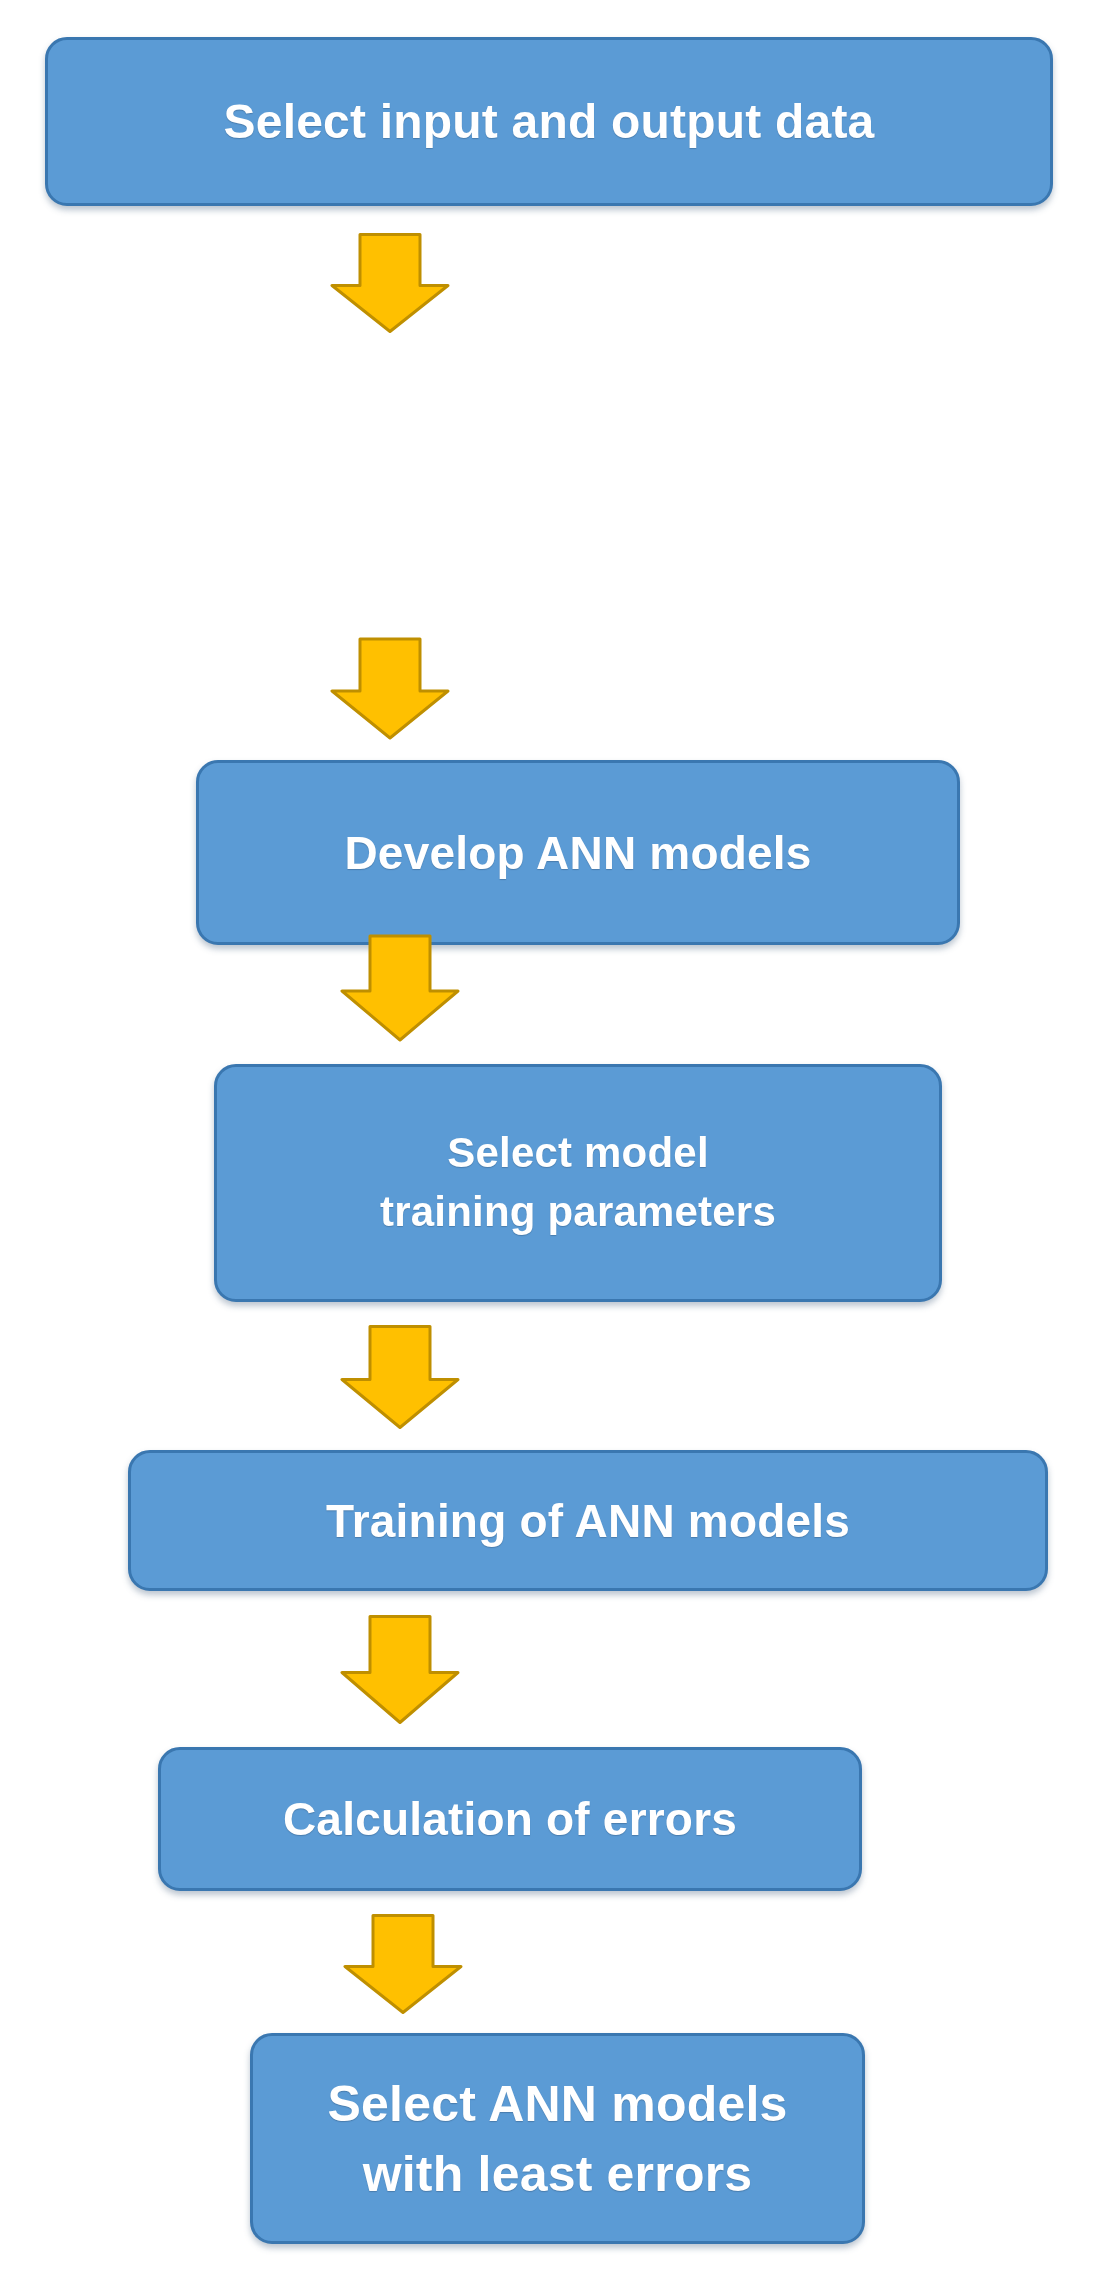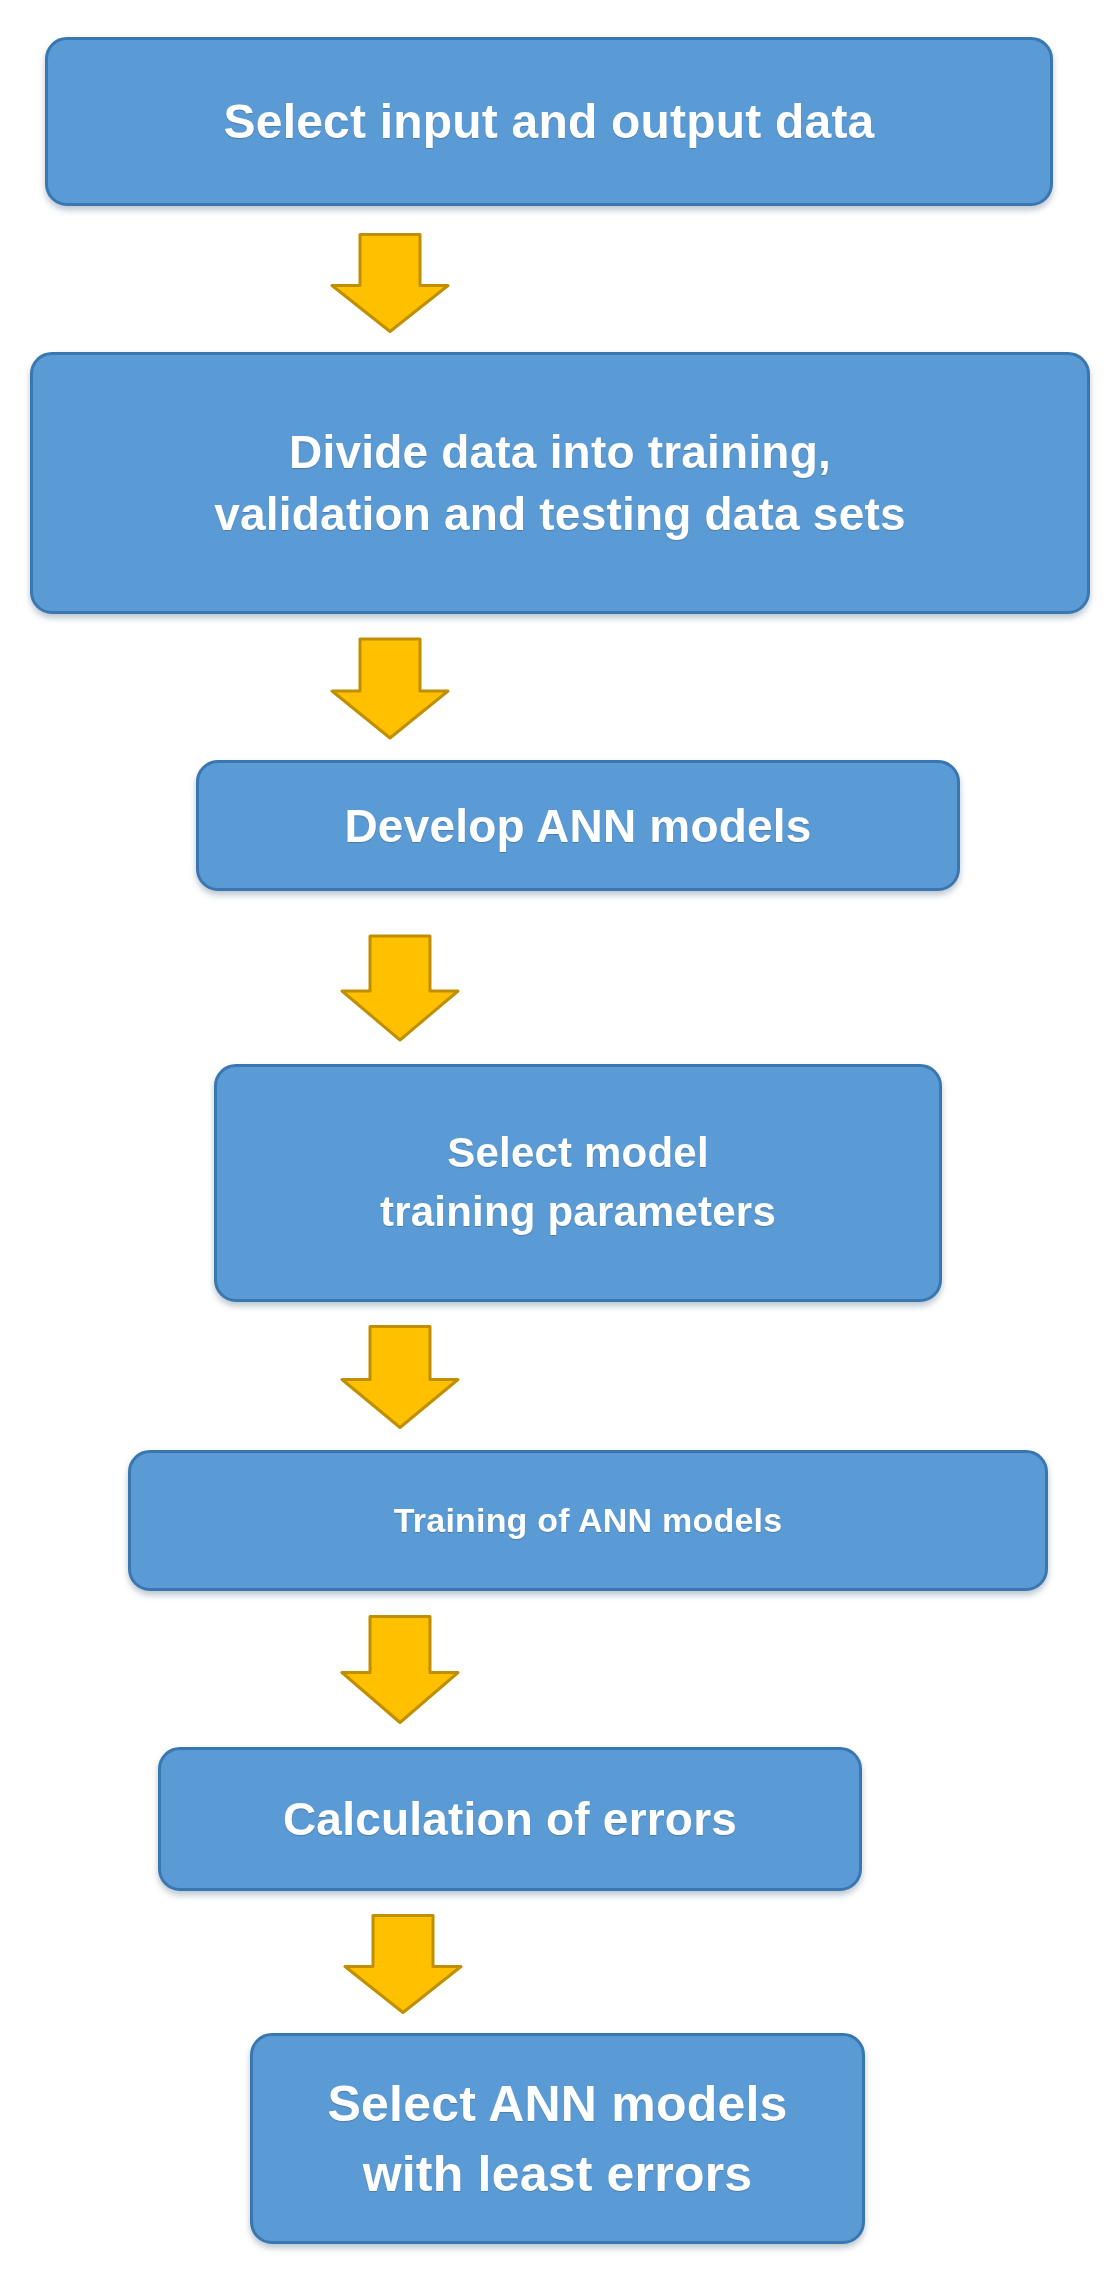--- a/index.html
+++ b/index.html
@@ -58,48 +58,44 @@
 <div id="flowchart">
 
   <div class="node" style="left: 45px; top: 36.6987px; width: 1008px; height: 168.814px; font-size: 48px;">
     <span class="node-label">Select input and output data</span>
   </div>
 
   <svg class="arrow" style="left: 330px; top: 209.917px;" width="120" height="147" viewBox="0 0 120 100">
     <path d="M 30 1 L 90 1 L 90 52 L 118 52 L 60 98 L 2 52 L 30 52 Z" fill="#FFC000" stroke="#BF8F00" stroke-width="3" stroke-linejoin="round"></path>
   </svg>
 
-  <div class="node" style="left: 30px; top: 352.308px; width: 1060px; height: 261.295px; font-size: 46px; line-height: 1.35;">
-    <span class="node-label">Divide data into training,
-validation and testing data sets</span>
-  </div>
 
   <svg class="arrow" style="left: 330px; top: 613.603px;" width="120" height="150" viewBox="0 0 120 102">
     <path d="M 30 1 L 90 1 L 90 53 L 118 53 L 60 100 L 2 53 L 30 53 Z" fill="#FFC000" stroke="#BF8F00" stroke-width="3" stroke-linejoin="round"></path>
   </svg>
 
-  <div class="node" style="left: 196px; top: 760.397px; width: 764px; height: 131px; font-size: 46px;">
+  <div class="node" style="left: 196px; top: 760.397px; width: 764px; height: 185px; font-size: 46px;">
     <span class="node-label">Develop ANN models</span>
   </div>
   <span class="speck" style="left: 508px; top: 769.205px; height: 0px;"></span>
 
   <svg class="arrow" style="left: 340px; top: 910.128px;" width="120" height="157" viewBox="0 0 120 107">
     <path d="M 30 1 L 90 1 L 90 56 L 118 56 L 60 105 L 2 56 L 30 56 Z" fill="#FFC000" stroke="#BF8F00" stroke-width="3" stroke-linejoin="round"></path>
   </svg>
 
   <div class="node" style="left: 214px; top: 1064.26px; width: 728px; height: 237.808px; font-size: 42px; line-height: 1.4;">
     <span class="node-label">Select model
 training parameters</span>
   </div>
 
   <svg class="arrow" style="left: 340px; top: 1300.6px;" width="120" height="153" viewBox="0 0 120 104">
     <path d="M 30 1 L 90 1 L 90 54 L 118 54 L 60 102 L 2 54 L 30 54 Z" fill="#FFC000" stroke="#BF8F00" stroke-width="3" stroke-linejoin="round"></path>
   </svg>
 
-  <div class="node" style="left: 128px; top: 1450.33px; width: 920px; height: 140.923px; font-size: 34px;">
+  <div class="node" style="left: 128px; top: 1450.33px; width: 920px; height: 140.923px; font-size: 46px;">
     <span class="node-label">Training of ANN models</span>
   </div>
 
   <svg class="arrow" style="left: 340px; top: 1589.79px;" width="120" height="160" viewBox="0 0 120 109">
     <path d="M 30 1 L 90 1 L 90 57 L 118 57 L 60 107 L 2 57 L 30 57 Z" fill="#FFC000" stroke="#BF8F00" stroke-width="3" stroke-linejoin="round"></path>
   </svg>
 
   <div class="node" style="left: 158px; top: 1746.86px; width: 704px; height: 143.859px; font-size: 46px;">
     <span class="node-label">Calculation of errors</span>
   </div>

